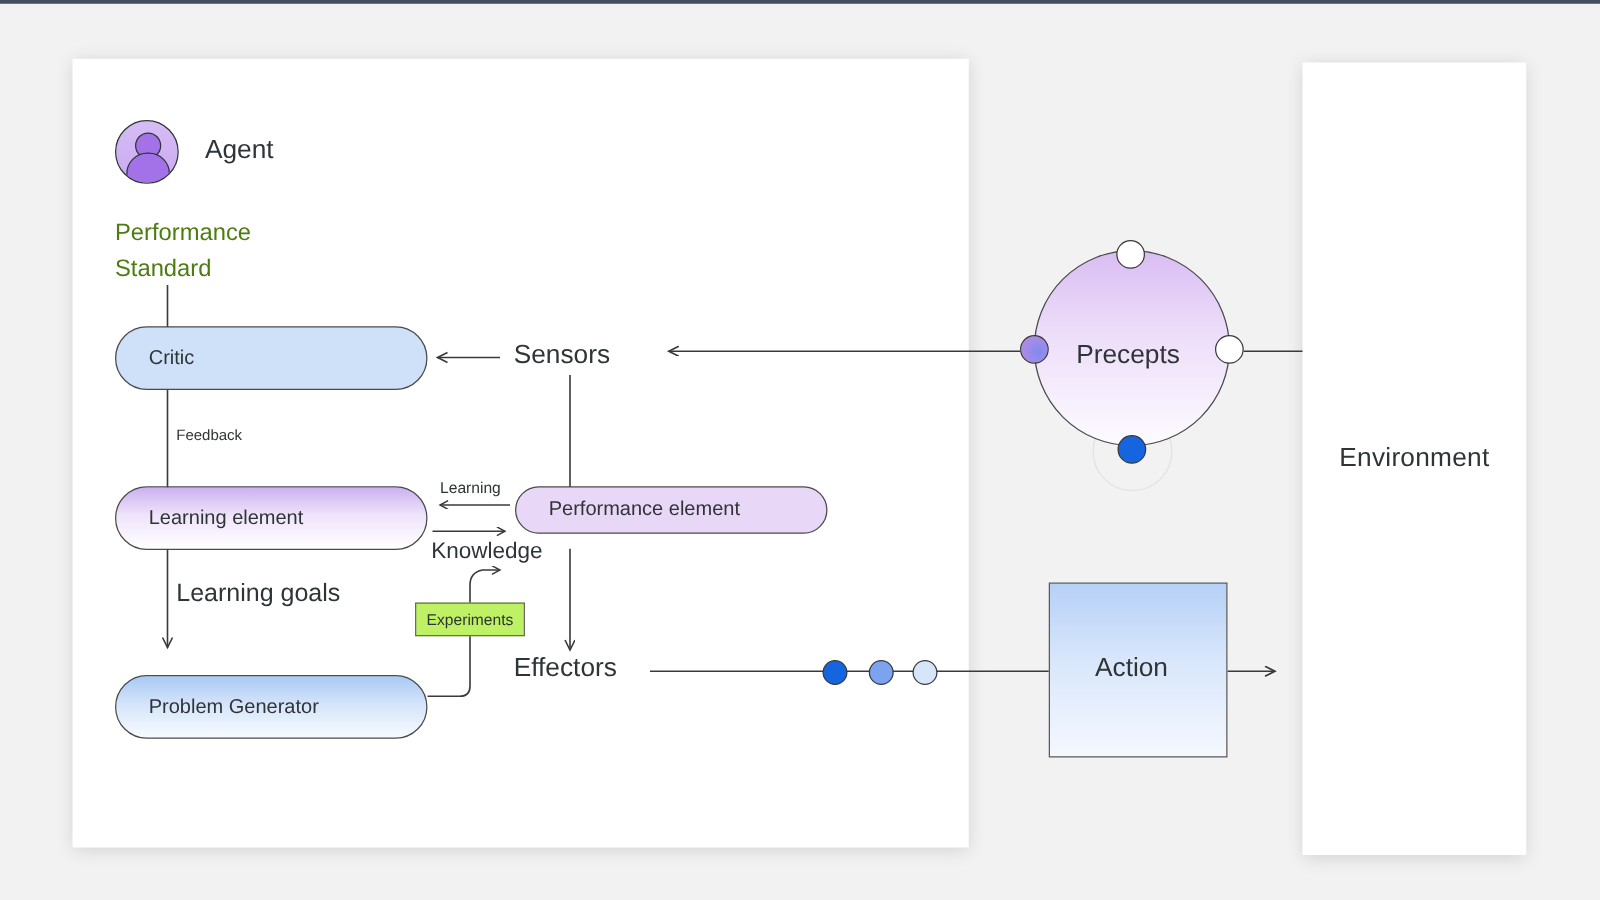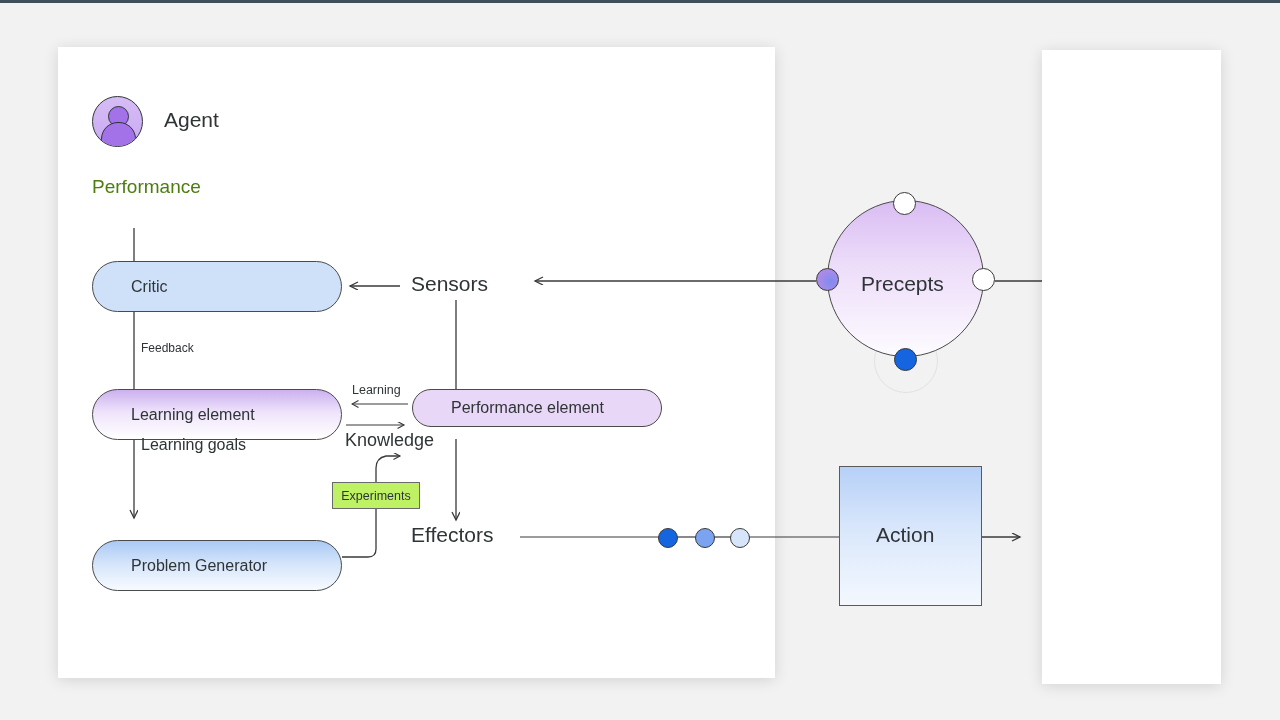--- a/index.html
+++ b/index.html
@@ -54,21 +54,21 @@
     font-size:19px;line-height:29px;color:#4d7c0f;
   }
 
   
   .node{
     position:absolute;border:1.4px solid #4a4a4a;border-radius:26px;
     display:flex;align-items:center;
     font-size:16px;color:#2f3437;
     box-sizing:border-box;
   }
-  .node span{padding-left:38px;}
+  .node span{padding-left:26px;}
   #node-critic{
     left:92px;top:261px;width:250px;height:51px;
     background:#cfe0f9;
   }
   #node-learning{
     left:92px;top:389px;width:250px;height:51px;
     background:linear-gradient(180deg,#cbb1ef 0%,#efe3fb 45%,#ffffff 100%);
   }
   #node-problem{
     left:92px;top:526px;width:250px;height:51px;
@@ -77,21 +77,21 @@
   }
   #node-performance{
     left:412px;top:389px;width:250px;height:38px;
     background:#e8d7f6;
   }
 
   .plain-label{position:absolute;color:#2f3437;}
   #lbl-sensors{left:411px;top:272px;font-size:21px;text-align:center;}
   #lbl-effectors{left:411px;top:523px;font-size:21px;}
   #lbl-feedback{left:141px;top:341px;font-size:12px;}
-  #lbl-learning-goals{left:141px;top:436px;font-size:16px;}
+  #lbl-learning-goals{left:141px;top:464px;font-size:20px;}
   #lbl-changes{left:352px;top:383px;font-size:12.5px;}
   #lbl-knowledge{left:345px;top:430px;font-size:18px;}
   #lbl-precepts{left:861px;top:272px;font-size:21px;}
   #lbl-action{left:876px;top:523px;font-size:21px;}
 
   #experiments-box{
     position:absolute;left:332px;top:482px;width:88px;height:27px;
     border:1.2px solid #6a6a6a;background:#bef264;
     display:flex;align-items:center;justify-content:center;
     font-size:12.5px;color:#2f3437;box-sizing:border-box;
@@ -186,20 +186,21 @@
   </svg>
 
   <div id="agent-avatar">
     <div class="head"></div>
     <div class="body"></div>
   </div>
   <div id="agent-label">Agent</div>
 
   <div class="perf-std">
     <div>Performance</div>
+    <div>Standard</div>
   </div>
 
   <div class="node" id="node-critic">
     <span>Critic</span>
   </div>
   <div class="node" id="node-learning">
     <span>Learning element</span>
   </div>
   <div class="node" id="node-problem">
     <span>Problem Generator</span>
@@ -225,14 +226,15 @@
   <div class="pnode" id="pnode-right"></div>
   <div class="pnode" id="pnode-bottom"></div>
 
   <div class="edot" id="edot-1"></div>
   <div class="edot" id="edot-2"></div>
   <div class="edot" id="edot-3"></div>
 
   <div id="action-box"></div>
   <div class="plain-label" id="lbl-action">Action</div>
 
+  <div id="environment-label">Environment</div>
 
 </div>
 
 </body></html>

